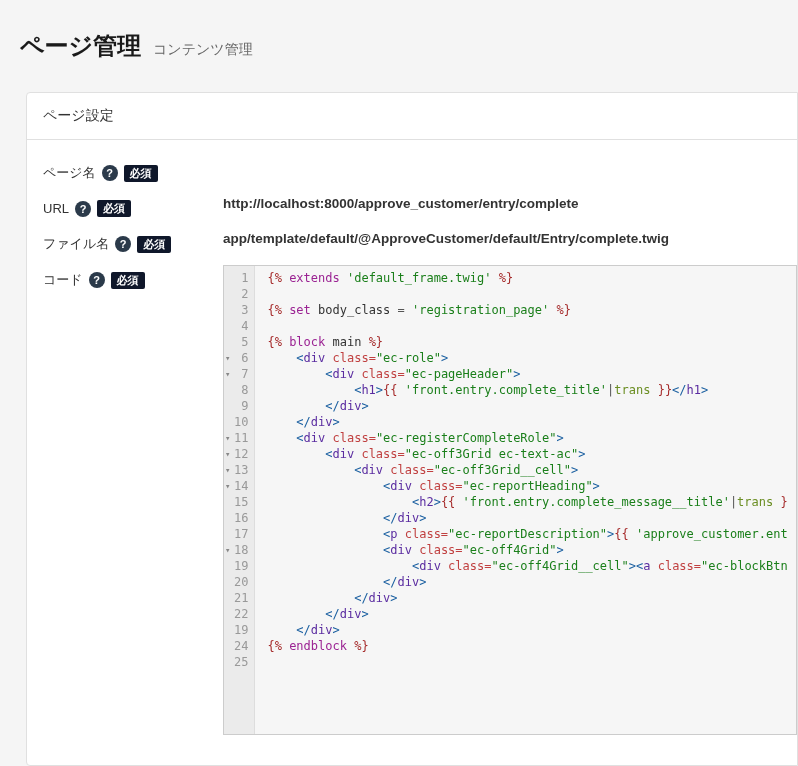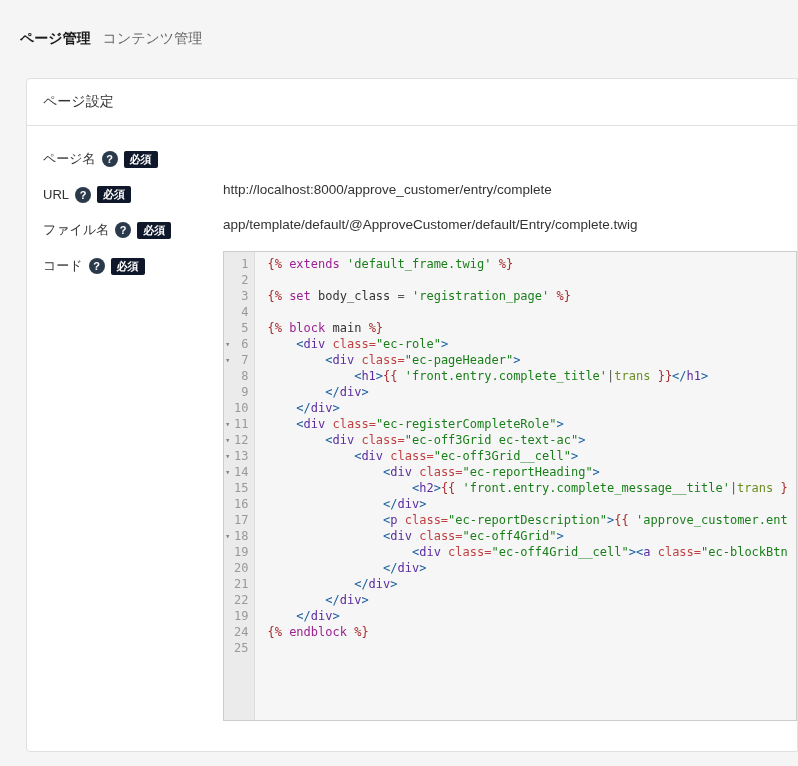--- a/index.html
+++ b/index.html
@@ -1,30 +1,30 @@
 <!DOCTYPE html>
 <html><head>
   <meta charset="utf-8">
   <style>
     * { box-sizing: border-box; margin: 0; padding: 0; }
     body { font-family: -apple-system, "Hiragino Sans", "Meiryo", sans-serif; background: #f5f5f5; color: #333; font-size: 14px; }
     .page { padding: 20px 0 0 20px; width: 798px; }
     .page-header { margin-bottom: 20px; padding: 10px 0; }
-    .page-header h1 { font-size: 14px; font-weight: bold; display: inline; color: #1a1a1a; font-family: Liberation Mono, monospace; }
+    .page-header h1 { font-size: 24px; font-weight: bold; display: inline; color: #1a1a1a; font-family: Liberation Mono, monospace; }
     .page-header .subtitle { font-size: 14px; color: #666; margin-left: 8px; }
     .panel { background: #fff; border: 1px solid #e0e0e0; border-radius: 4px 0 0 4px; padding: 0; margin-left: 6px; }
     .panel-title { padding: 14px 16px; border-bottom: 1px solid #e0e0e0; font-size: 14px; color: #333; }
     .panel-body { padding: 18px 0 18px 16px; }
     .form-row { display: flex; align-items: flex-start; margin-bottom: 12px; }
     .form-label { width: 180px; flex-shrink: 0; display: flex; align-items: center; gap: 6px; font-size: 13px; color: #333; padding-top: 6px; }
     .form-control-wrap { flex: 1; min-width: 0; }
     .help-icon { display: inline-flex; align-items: center; justify-content: center; width: 16px; height: 16px; border-radius: 50%; background: #2b3a4a; color: #fff; font-size: 11px; font-weight: bold; cursor: pointer; }
     .badge-req { background: #0f172a; color: #fff; font-size: 11px; padding: 1px 6px; border-radius: 2px; font-weight: bold; }
     .text-input { width: 100%; padding: 7px 10px; border: 1px solid #ccc; border-radius: 3px; font-size: 14px; color: #555; }
-    .static-text { padding: 0; font-size: 13.5px; color: #333; line-height: 1.5; }
+    .static-text { padding: 0; font-size: 13.5px; color: #333; line-height: 1.5; font-weight: bold; }
     .code-editor { border: 1px solid #ccc; background: #f6f6f6; display: flex; font-family: Menlo, Consolas, monospace; font-size: 12px; line-height: 16px; height: 470px; }
     .gutter { background: #ebebeb; color: #999; text-align: right; padding: 4px 6px 4px 10px; user-select: none; border-right: 1px solid #ddd; flex-shrink: 0; }
     .gutter .gl { height: 16px; position: relative; }
     .gutter .fold::after { content: "▾"; position: absolute; left: -9px; top: 0; font-size: 9px; color: #888; }
     .code { padding: 4px 12px; white-space: pre; overflow: hidden; flex: 1; color: #333; }
     .code .ln { height: 16px; }
     .tok-tag-d { color: #a52a2a; } 
     .tok-kw { color: #9b2393; } 
     .tok-str { color: #1a7f1a; } 
     .tok-op { color: #555; }

